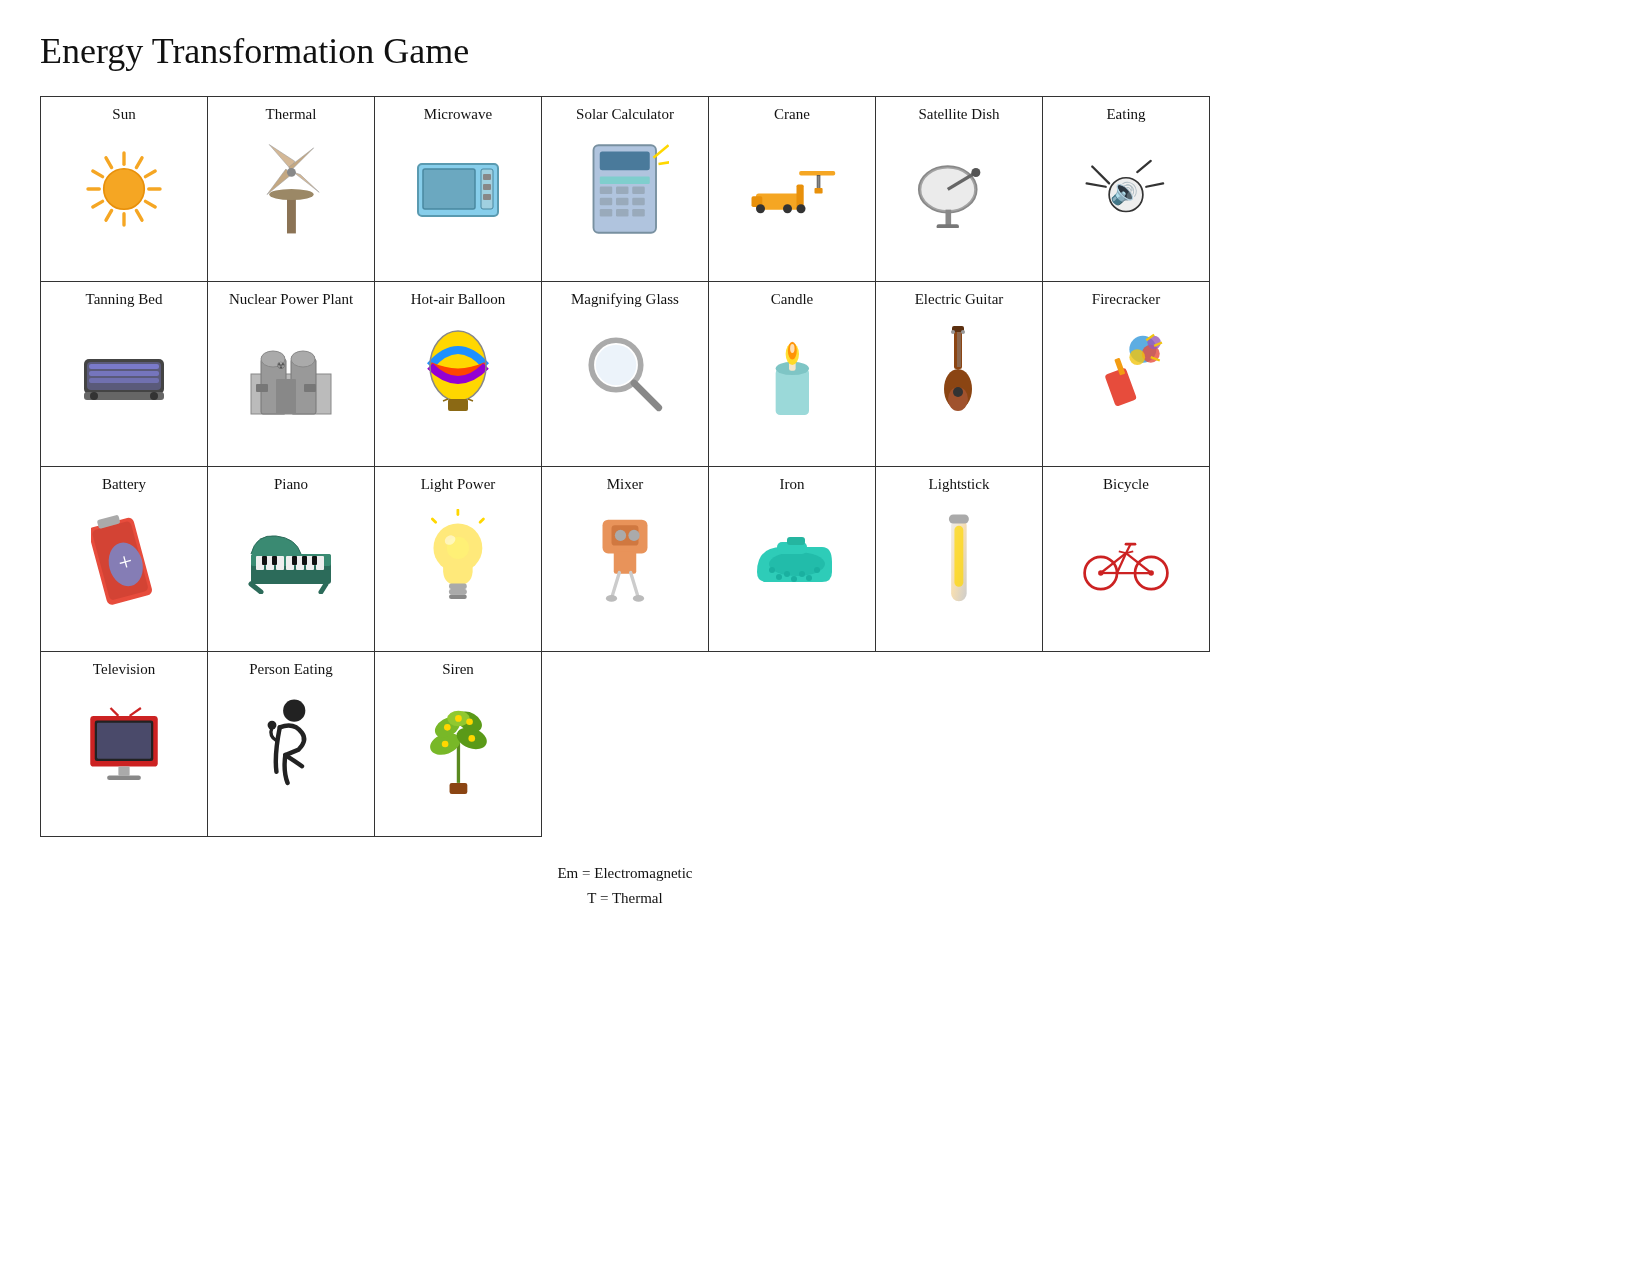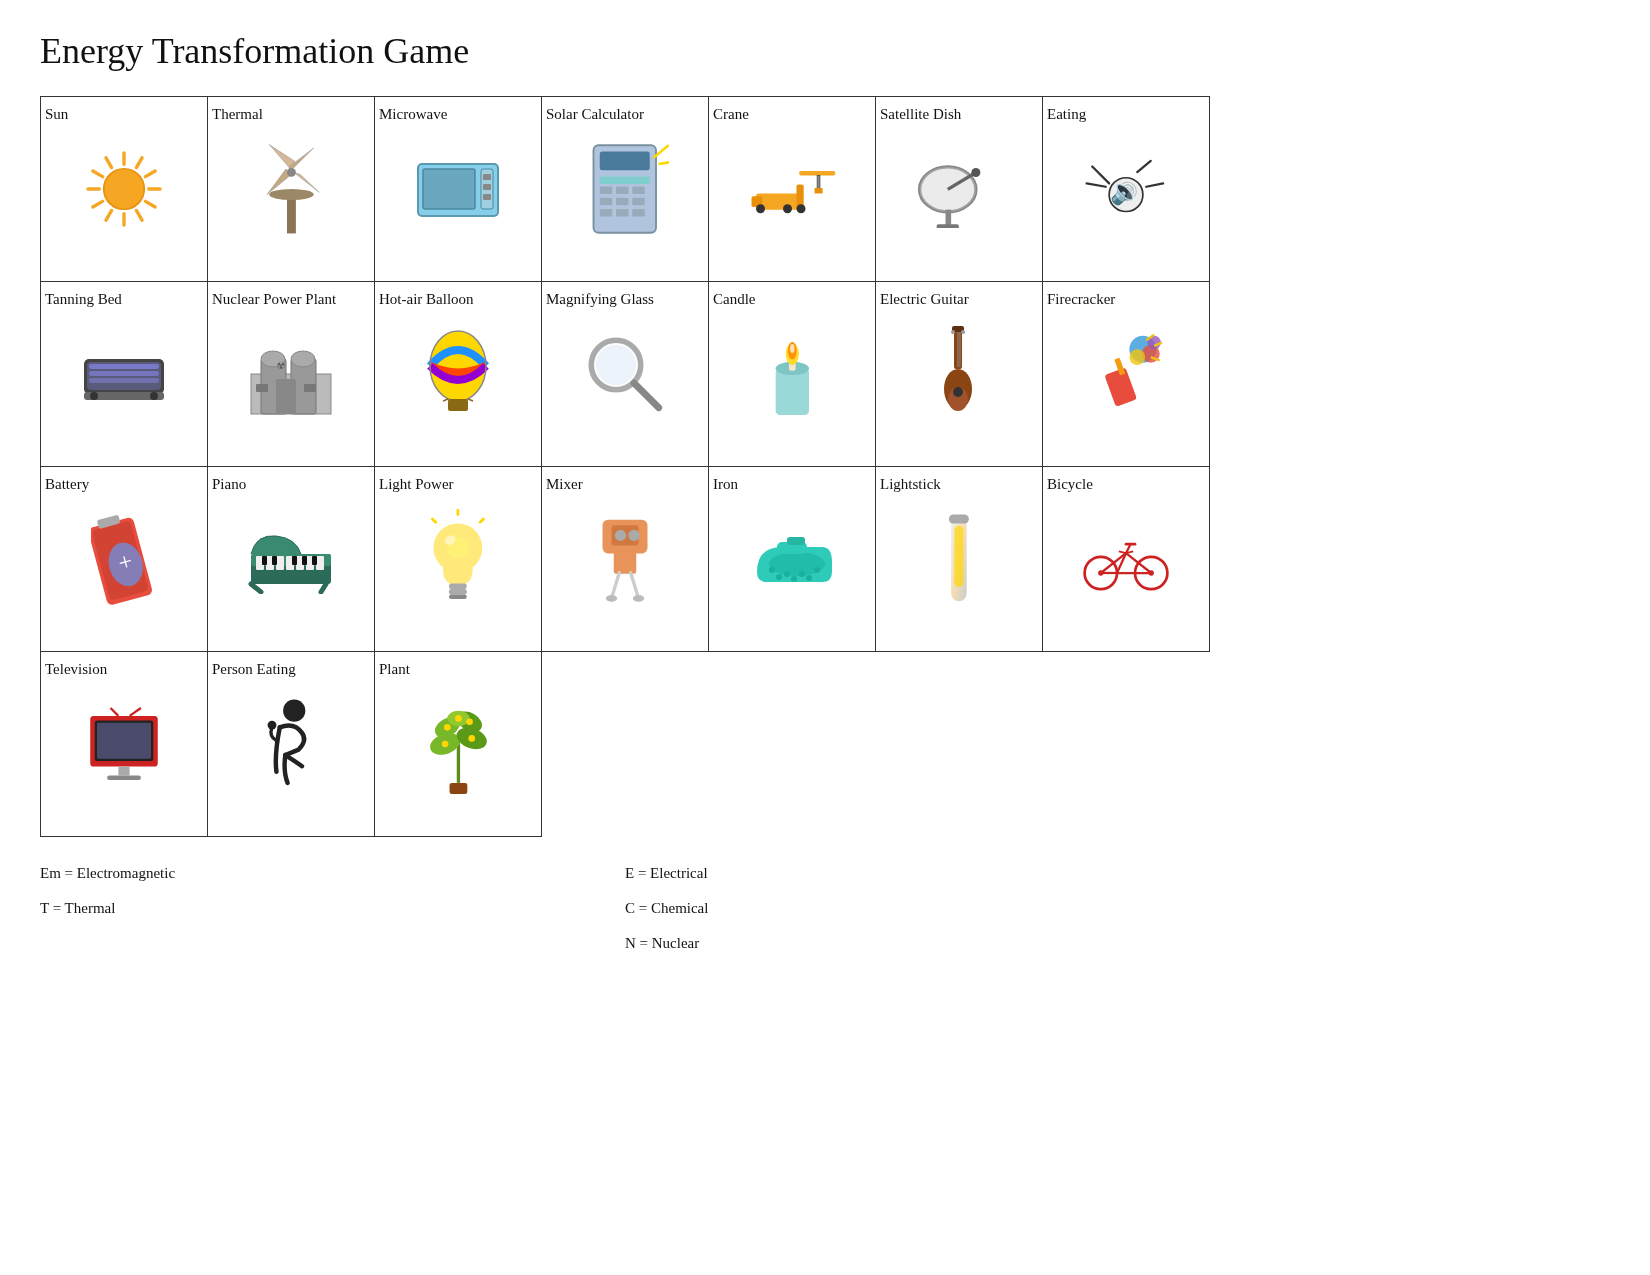--- a/index.html
+++ b/index.html
@@ -18,21 +18,21 @@
     }
     .grid-table {
       border-collapse: collapse;
       width: 1170px;
     }
     .grid-table td {
       border: 1.5px solid #333;
       width: 167px;
       height: 185px;
       vertical-align: top;
-      text-align: left;
+      text-align: center;
       padding: 8px 4px 4px 4px;
     }
     .cell-label {
       font-size: 15px;
       color: #111;
       margin-bottom: 6px;
       line-height: 1.2;
       display: block;
     }
     .cell-icon {
@@ -48,22 +48,22 @@
     .legend-section {
       display: flex;
       margin-top: 28px;
       gap: 0;
       width: 1170px;
     }
     .legend-col {
       flex: 1;
       display: flex;
       flex-direction: column;
-      align-items: flex-start;
-      gap: 18px;
+      align-items: center;
+      gap: 8px;
     }
     .legend-item {
       font-size: 15px;
       color: #111;
     }
   </style>
 </head>
 <body>
 
 <h1>Energy Transformation Game</h1>
@@ -438,21 +438,21 @@
     <path d="M25,30 Q20,55 22,70" stroke="#222" stroke-width="4" fill="none" stroke-linecap="round"></path>
     <path d="M25,30 Q38,25 45,35 Q50,42 42,50 L30,55" stroke="#222" stroke-width="4" fill="none" stroke-linecap="round"></path>
     <path d="M30,55 Q28,70 32,80" stroke="#222" stroke-width="4" fill="none" stroke-linecap="round"></path>
     <path d="M30,55 Q38,60 45,65" stroke="#222" stroke-width="4" fill="none" stroke-linecap="round"></path>
     <path d="M22,42 Q15,38 18,30" stroke="#222" stroke-width="3" fill="none" stroke-linecap="round"></path>
     <circle cx="18" cy="28" r="4" fill="#222"></circle>
   </svg>
           </div>
         </td>
         <td>
-          <span class="cell-label">Plant</span>
+          <span class="cell-label">Siren</span>
           <div class="cell-icon">
             <svg viewBox="0 0 80 90" xmlns="http://www.w3.org/2000/svg">
     <line x1="40" y1="80" x2="40" y2="35" stroke="#5a8a20" stroke-width="3"></line>
     <ellipse cx="28" cy="45" rx="14" ry="9" fill="#78B828" transform="rotate(-20,28,45)"></ellipse>
     <ellipse cx="52" cy="40" rx="14" ry="9" fill="#5a9a18" transform="rotate(20,52,40)"></ellipse>
     <ellipse cx="30" cy="30" rx="12" ry="8" fill="#78B828" transform="rotate(-30,30,30)"></ellipse>
     <ellipse cx="50" cy="25" rx="12" ry="8" fill="#5a9a18" transform="rotate(30,50,25)"></ellipse>
     <ellipse cx="40" cy="22" rx="10" ry="7" fill="#90C830"></ellipse>
     <circle cx="28" cy="45" r="3" fill="#FFD700"></circle>
     <circle cx="52" cy="40" r="3" fill="#FFD700"></circle>
@@ -469,18 +469,13 @@
         <td style="border: none;"></td>
       </tr>
     </tbody>
 </table>
 
 <div class="legend-section">
   <div class="legend-col">
     <span class="legend-item">Em = Electromagnetic</span>
     <span class="legend-item">T = Thermal</span>
   </div>
-  <div class="legend-col">
-    <span class="legend-item">E = Electrical</span>
-    <span class="legend-item">C = Chemical</span>
-    <span class="legend-item">N = Nuclear</span>
-  </div>
 </div>
 
 </body></html>

